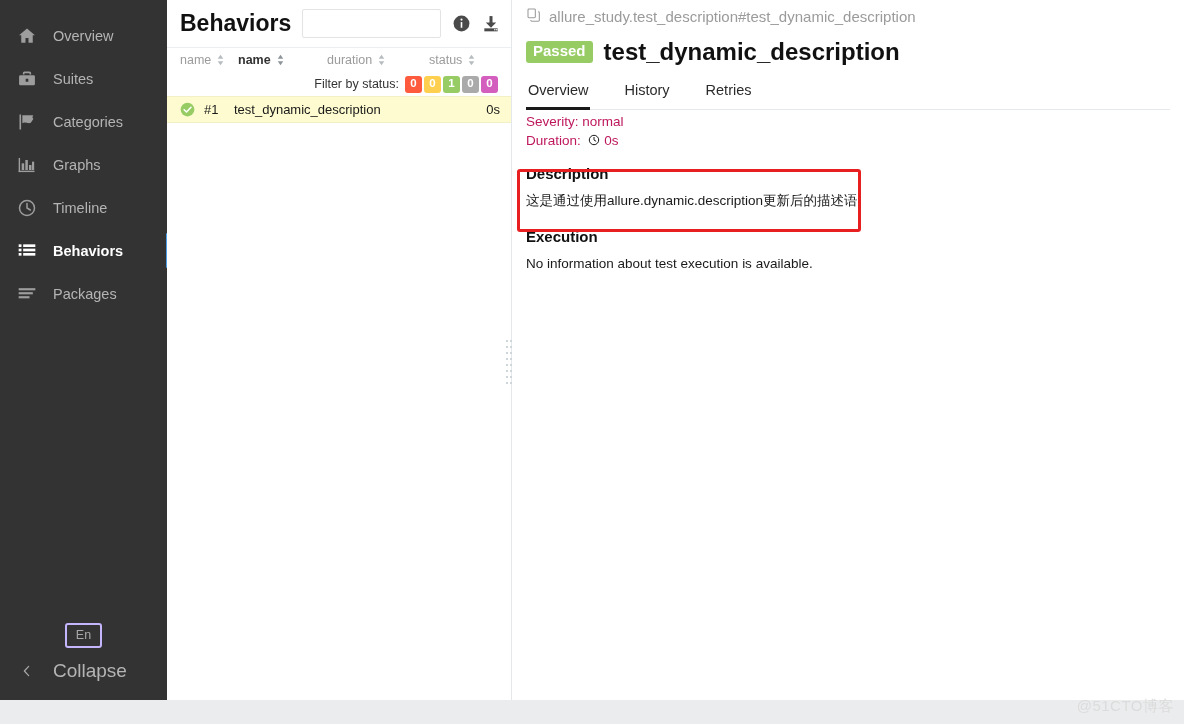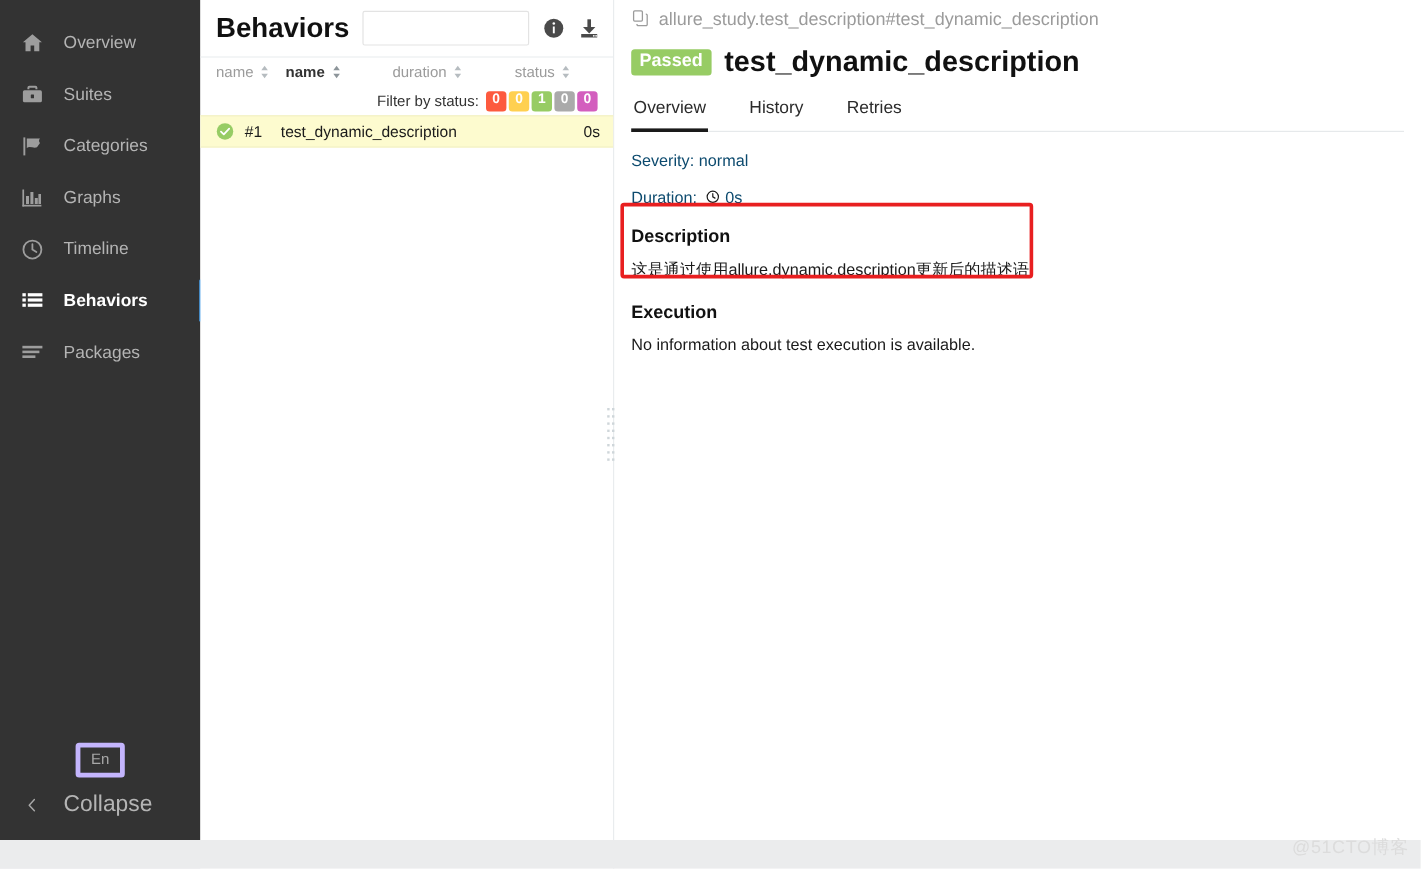--- a/index.html
+++ b/index.html
@@ -69,21 +69,21 @@
     height: 35px;
     background: #4a9fe8;
     border-radius: 1px;
   }
   .sidebar-bottom {
     margin-top: auto;
     padding-bottom: 18px;
   }
   .lang-row { display: flex; justify-content: center; margin-bottom: 12px; }
   .lang-btn {
-    border: 4px solid #c4b5fd;
+    border: 2px solid #c4b5fd;
     border-radius: 3px;
     color: #a8a8a8;
     font-size: 12.5px;
     padding: 3px 9px 4px;
     cursor: pointer;
     background: transparent;
     font-family: inherit;
   }
   .collapse-row {
     display: flex;
@@ -267,22 +267,22 @@
     margin-right: 32px;
     cursor: pointer;
     border-bottom: 3px solid transparent;
     position: relative;
     top: 1px;
   }
   .tab.active { border-bottom-color: #1a1a1a; }
 
   .meta-line {
     font-size: 13.5px;
-    color: #0c4a6e;
-    margin-top: 16px;
+    color: #be185d;
+    margin-top: 4px;
   }
   .meta-line .clock { margin: 0 1px 0 3px; }
 
   .section-heading {
     font-size: 15px;
     font-weight: bold;
     color: #111;
     margin: 17px 0 0 0;
   }
   .section-body {

